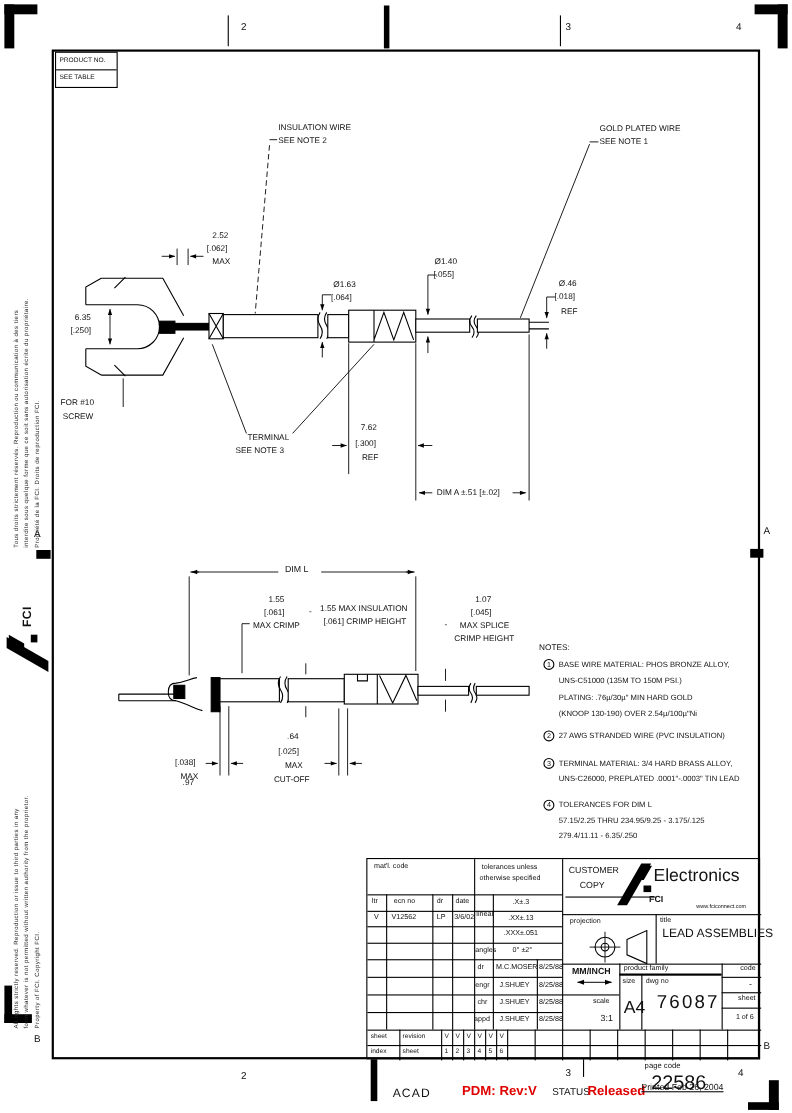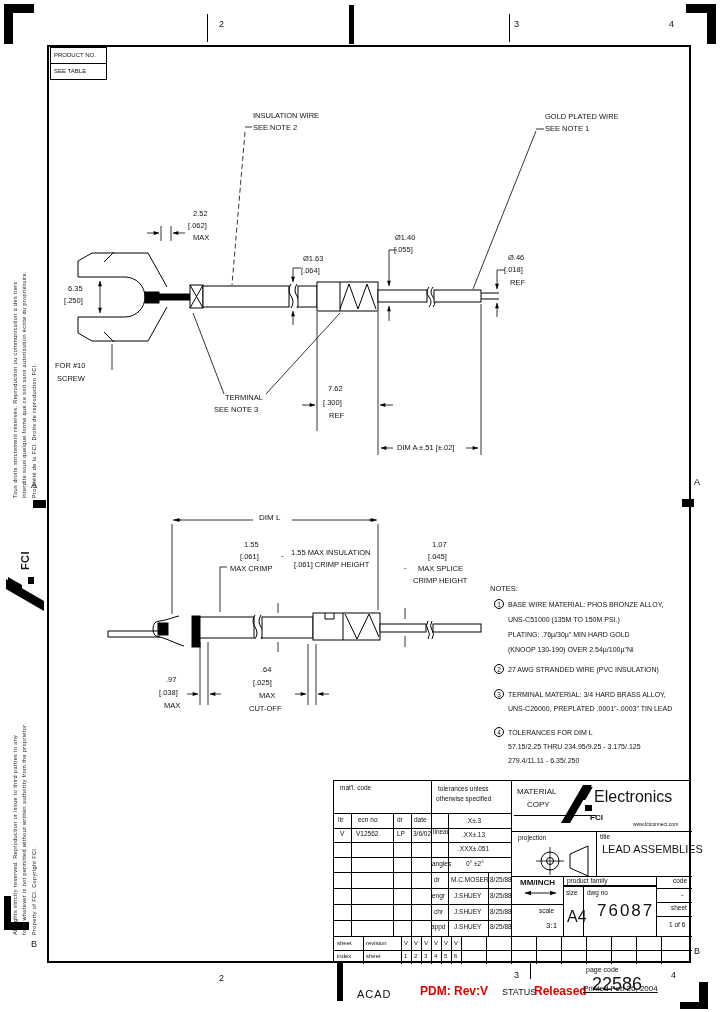--- a/index.html
+++ b/index.html
@@ -200,21 +200,21 @@
   <div class="t" style="left:240px;top:553px">[.061]</div>
   <div class="t" style="left:230px;top:565px">MAX CRIMP</div>
   <div class="t" style="left:281px;top:552px">-</div>
   <div class="t" style="left:291px;top:549px">1.55 MAX INSULATION</div>
   <div class="t" style="left:294px;top:561px">[.061] CRIMP HEIGHT</div>
   <div class="t" style="left:432px;top:541px">1.07</div>
   <div class="t" style="left:428px;top:553px">[.045]</div>
   <div class="t" style="left:404px;top:564px">-</div>
   <div class="t" style="left:418px;top:565px">MAX SPLICE</div>
   <div class="t" style="left:413px;top:577px">CRIMP HEIGHT</div>
-  <div class="t" style="left:166px;top:676px">.97</div>
+  <div class="t" style="left:166px;top:708px">.97</div>
   <div class="t" style="left:159px;top:689px">[.038]</div>
   <div class="t" style="left:164px;top:702px">MAX</div>
   <div class="t" style="left:261px;top:666px">.64</div>
   <div class="t" style="left:253px;top:679px">[.025]</div>
   <div class="t" style="left:259px;top:692px">MAX</div>
   <div class="t" style="left:249px;top:705px">CUT-OFF</div>
 
   <div class="t" style="left:490px;top:585px">NOTES:</div>
   <div class="ncirc" style="left:494px;top:599px">1</div>
   <div class="t t7" style="left:508px;top:601px">BASE WIRE MATERIAL: PHOS BRONZE ALLOY,</div>
@@ -300,21 +300,21 @@
     <div class="t t65" style="left:156px;top:96px">8/25/88</div>
     <div class="t t65" style="left:98px;top:112px">engr</div>
     <div class="t t65" style="left:120px;top:112px">J.SHUEY</div>
     <div class="t t65" style="left:156px;top:112px">8/25/88</div>
     <div class="t t65" style="left:100px;top:128px">chr</div>
     <div class="t t65" style="left:120px;top:128px">J.SHUEY</div>
     <div class="t t65" style="left:156px;top:128px">8/25/88</div>
     <div class="t t65" style="left:97px;top:143px">appd</div>
     <div class="t t65" style="left:120px;top:143px">J.SHUEY</div>
     <div class="t t65" style="left:156px;top:143px">8/25/88</div>
-    <div class="t t8" style="left:183px;top:7px">MATERIAL</div>
+    <div class="t t8" style="left:183px;top:7px">CUSTOMER</div>
     <div class="t t8" style="left:193px;top:20px">COPY</div>
     <div style="position:absolute;left:231px;top:4px;width:28px;height:40px">
       <div class="fslash" style="left:7px;top:0;width:9px;height:38px"></div>
       <div class="fslash" style="left:19px;top:2px;width:5px;height:13px"></div>
       <div class="blk" style="left:20px;top:20px;width:7px;height:6px"></div>
     </div>
     <div class="t t10" style="left:260px;top:8px">Electronics</div>
     <div class="t t8 b" style="left:256px;top:33px">FCI</div>
     <div class="t t5" style="left:299px;top:41px">www.fciconnect.com</div>
     <div class="t t65" style="left:184px;top:54px">projection</div>

